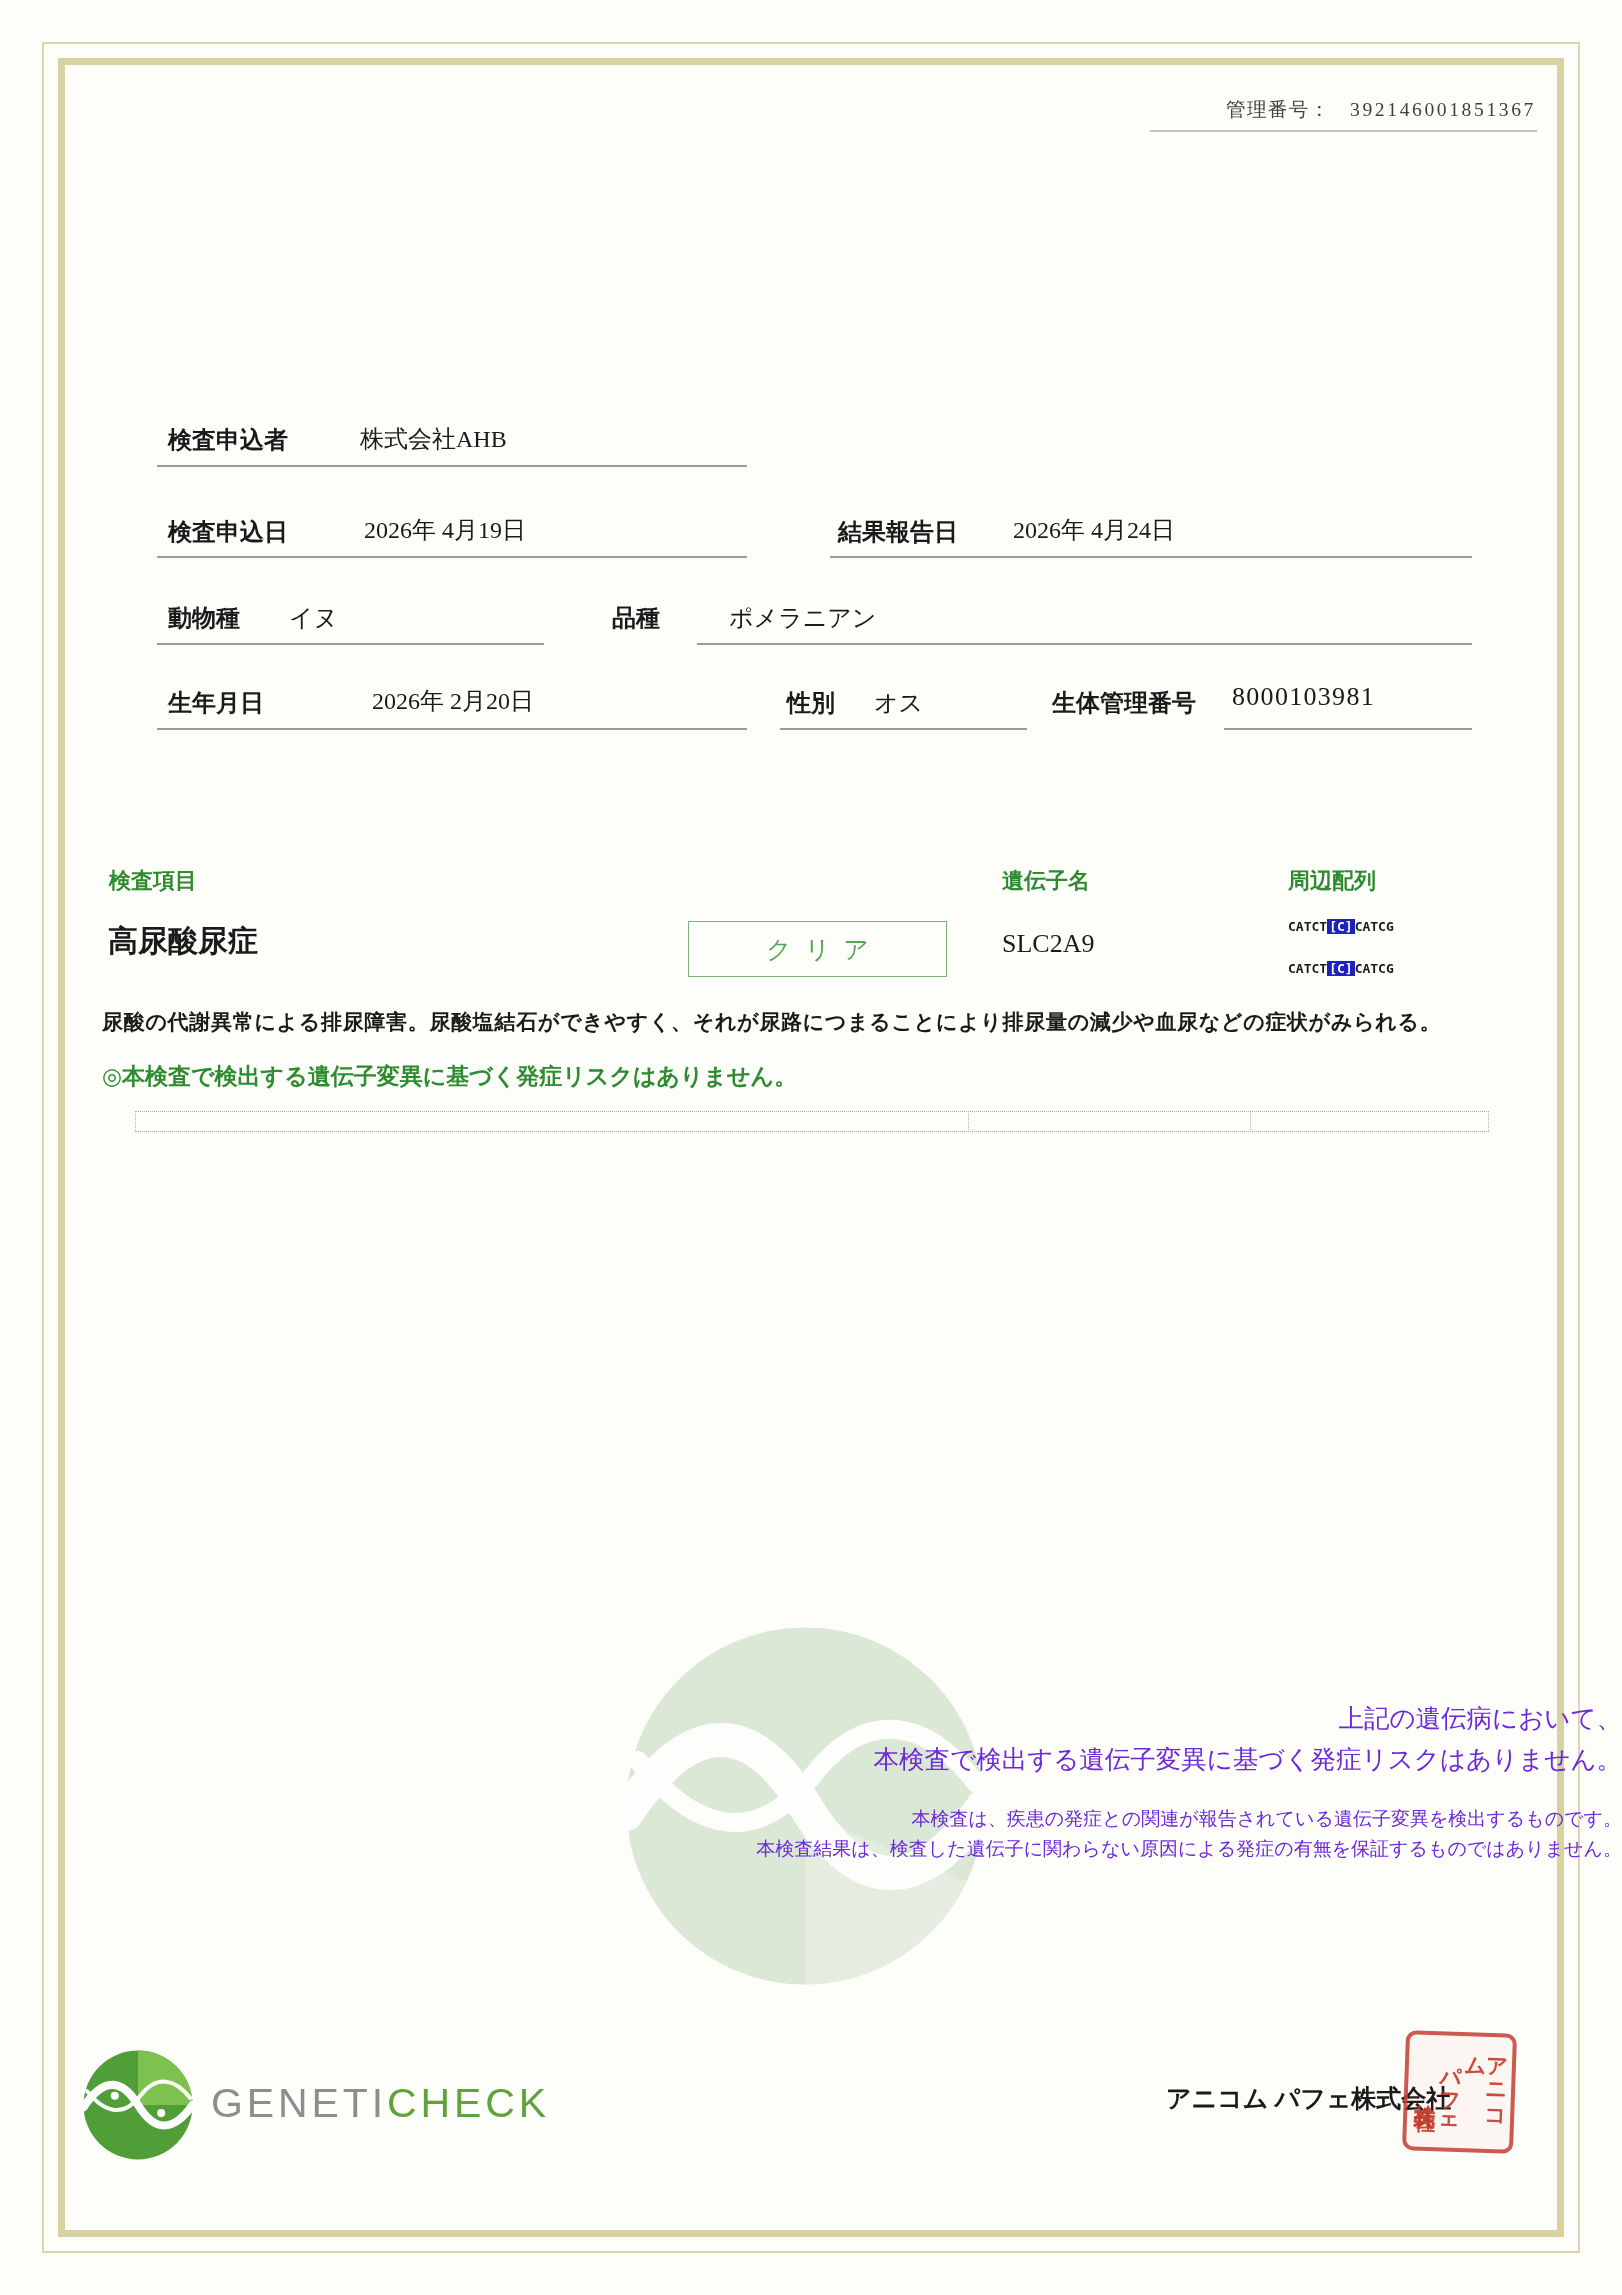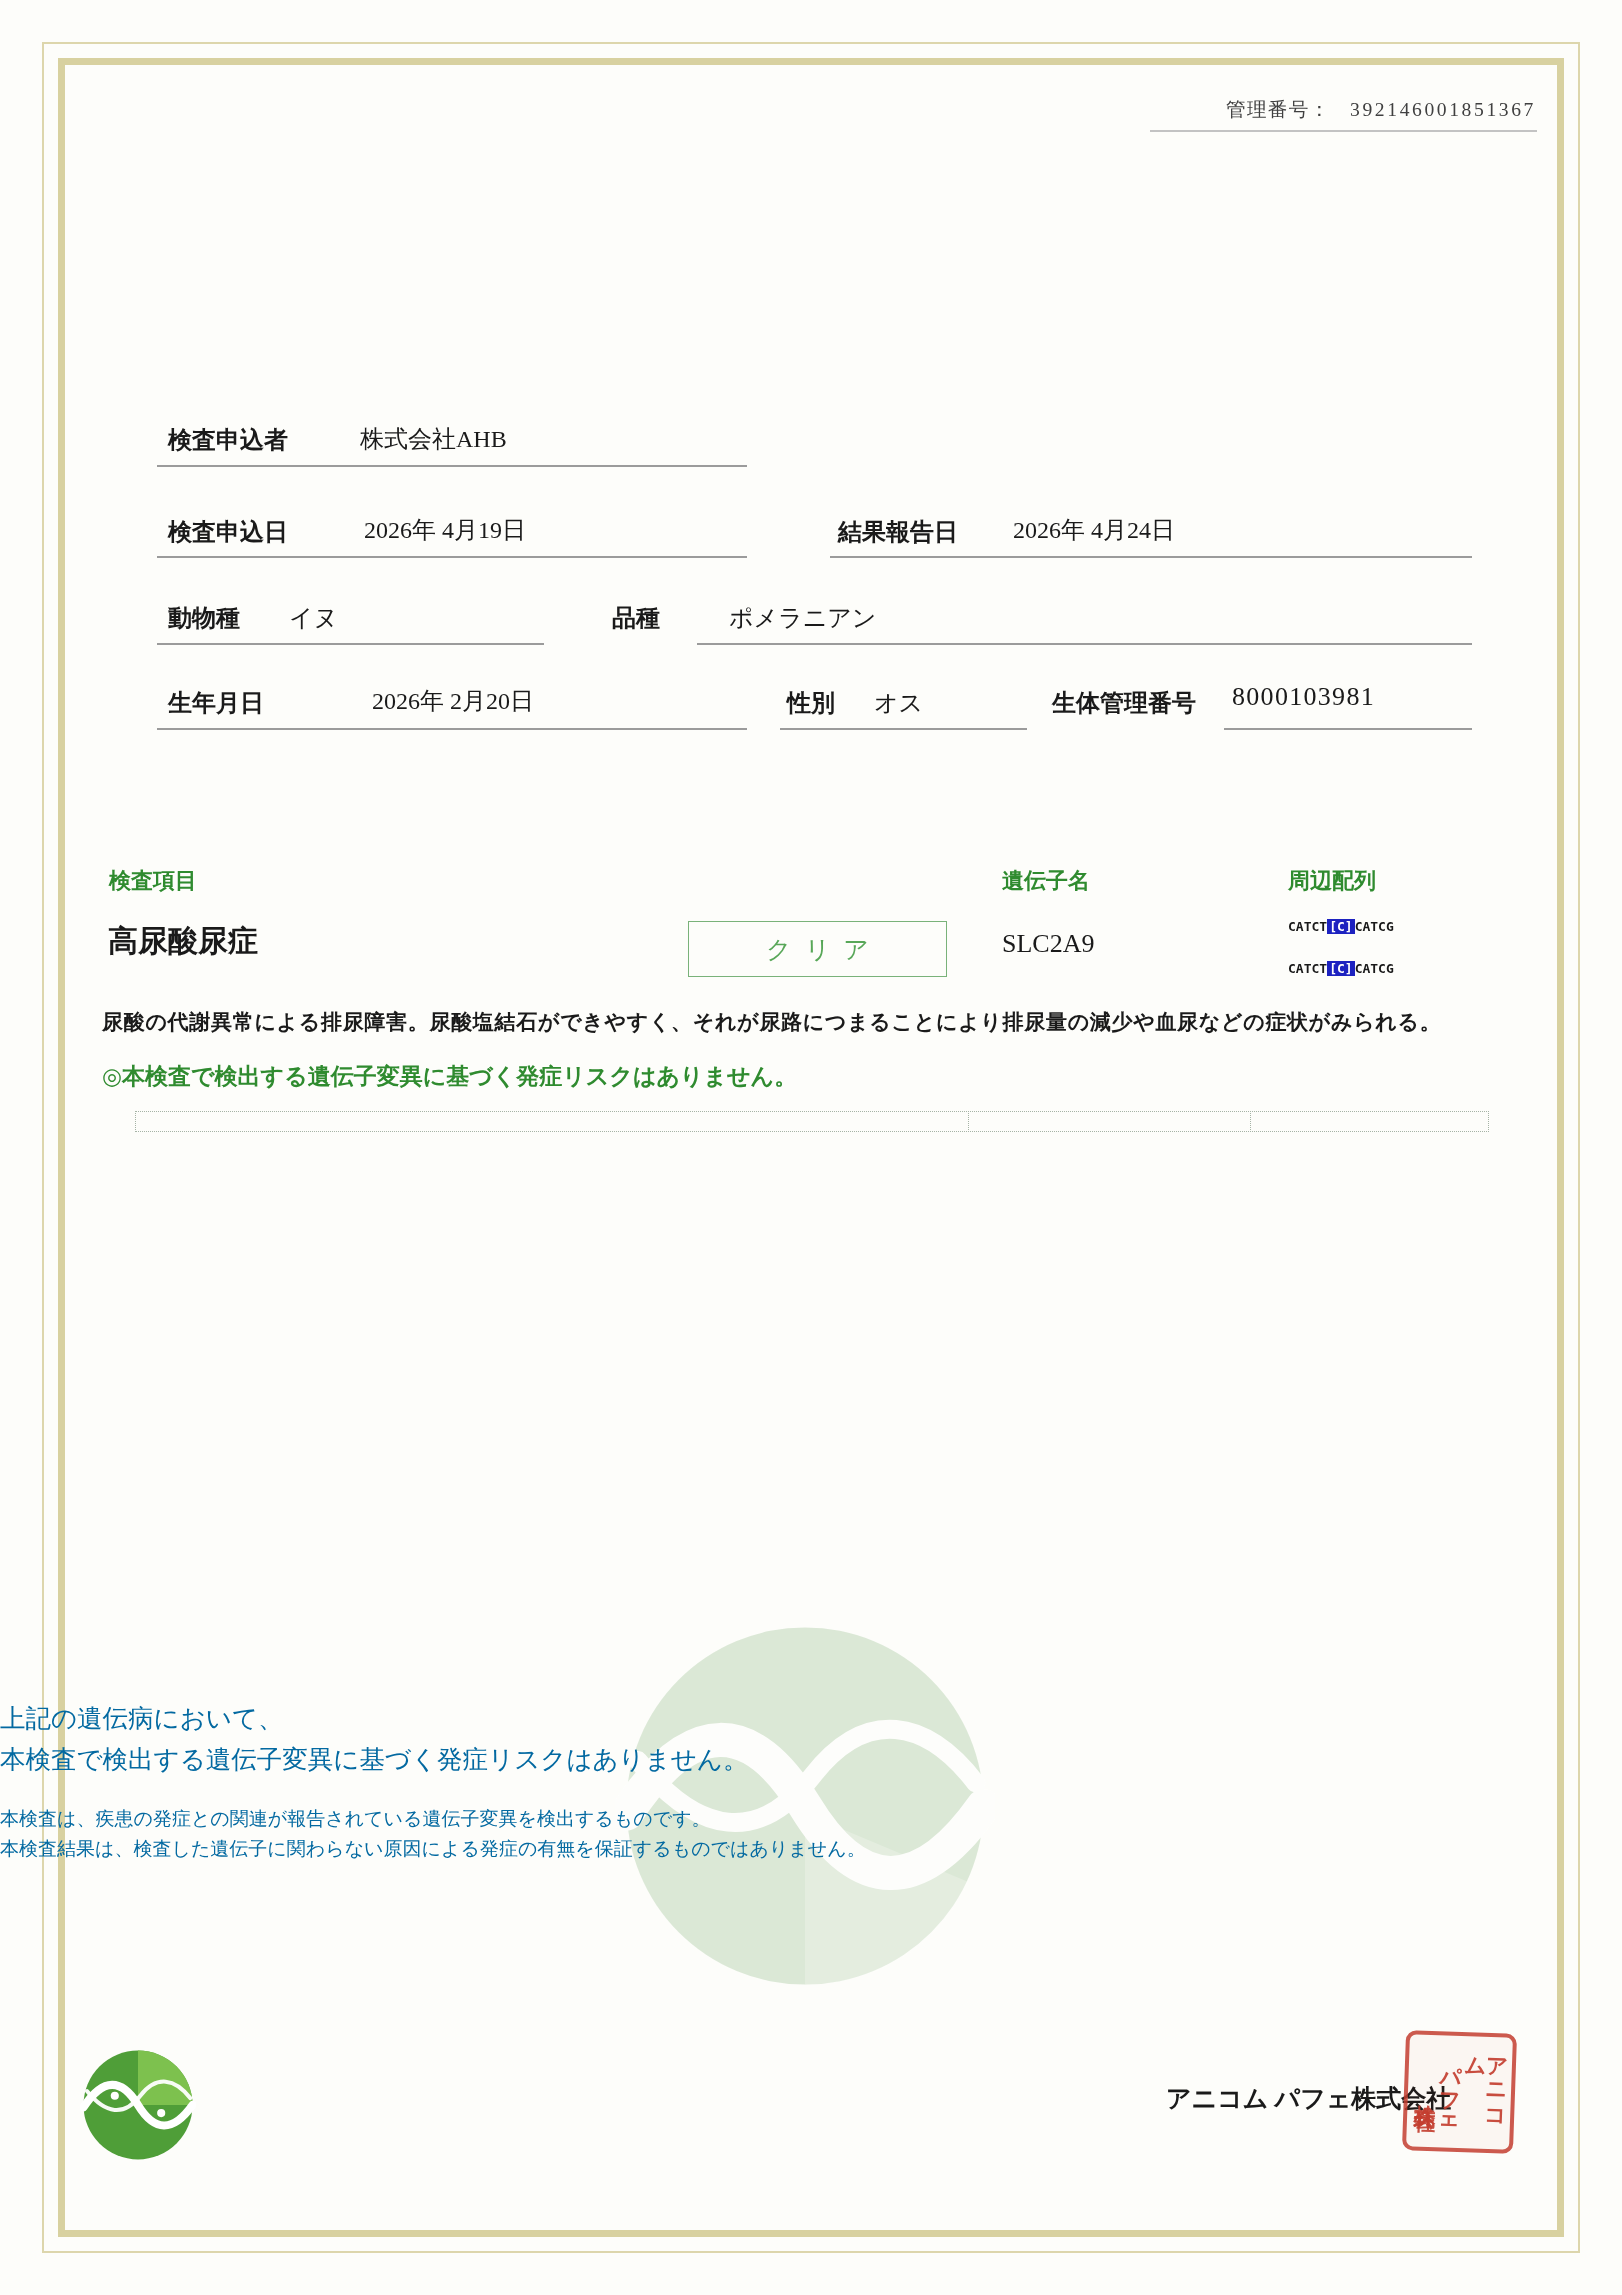--- a/index.html
+++ b/index.html
@@ -72,22 +72,22 @@
             font-weight:bold; letter-spacing:0.7px; }
   .t-risk { position:absolute; left:102px; top:1061px; font-size:23px; font-weight:bold; color:#2f8b2f; }
 
   .dstrip { position:absolute; left:135px; top:1111px; width:1354px; height:21px;
             border:1.3px dotted #a5b3a5; }
   .dstrip .dv { position:absolute; top:-1.3px; bottom:-1.3px; width:0; border-left:1.3px dotted #a5b3a5; }
   .dv1 { left:832px; } .dv2 { left:1114px; }
 
   .wm { position:absolute; left:615px; top:1616px; width:380px; height:380px; opacity:.30; }
 
-  .sum { position:absolute; left:0; width:100%; text-align:left;
-         font-family:Liberation Mono, monospace; color:#0369a1; white-space:nowrap; }
+  .sum { position:absolute; left:0; width:100%; text-align:right;
+         font-family:Liberation Mono, monospace; color:#6d28d9; white-space:nowrap; }
   .sum.l1 { top:1701px; font-size:25.5px; }
   .sum.l2 { top:1742px; font-size:25.5px; }
   .sum.n1 { top:1806px; font-size:19px; }
   .sum.n2 { top:1836px; font-size:19px; }
 
   .logo { position:absolute; left:80px; top:2047px; width:116px; height:116px; }
   .brand { position:absolute; left:211px; top:2080px; font-family:"Liberation Sans","DejaVu Sans",sans-serif;
            font-size:41px; letter-spacing:3.9px; color:#8d8d8d; }
   .brand .g2 { color:#60a33c; }
   .company { position:absolute; left:1166px; top:2082px; font-size:25px; font-weight:bold; }
@@ -176,20 +176,23 @@
   <div class="logo">
     <svg viewBox="0 0 100 100" width="100%" height="100%">
       <circle cx="50" cy="50" r="47" fill="#4f9e38"></circle>
       <path d="M50 3 a47 47 0 0 1 47 47 L50 50 Z" fill="#7dc14e"></path>
       <path d="M3 52 C 20 26, 36 27, 50 50 C 64 73, 80 74, 97 50" fill="none" stroke="#ffffff" stroke-width="7" stroke-linecap="round"></path>
       <path d="M6 38 C 22 58, 38 60, 52 42 C 66 24, 82 27, 95 44" fill="none" stroke="#ffffff" stroke-width="3.5" stroke-linecap="round" opacity=".95"></path>
       <circle cx="30" cy="42" r="3.5" fill="#ffffff"></circle>
       <circle cx="70" cy="57" r="3.5" fill="#ffffff"></circle>
     </svg>
   </div>
+  <div class="brand">
+    <span>GENETI</span><span class="g2">CHECK</span>
+  </div>
   <div class="company">アニコム パフェ株式会社</div>
   <div class="seal">
     <span>アニコム</span>
     <span>パフェ</span>
     <span>株式会社</span>
   </div>
 </div>
 
 
 </body></html>

